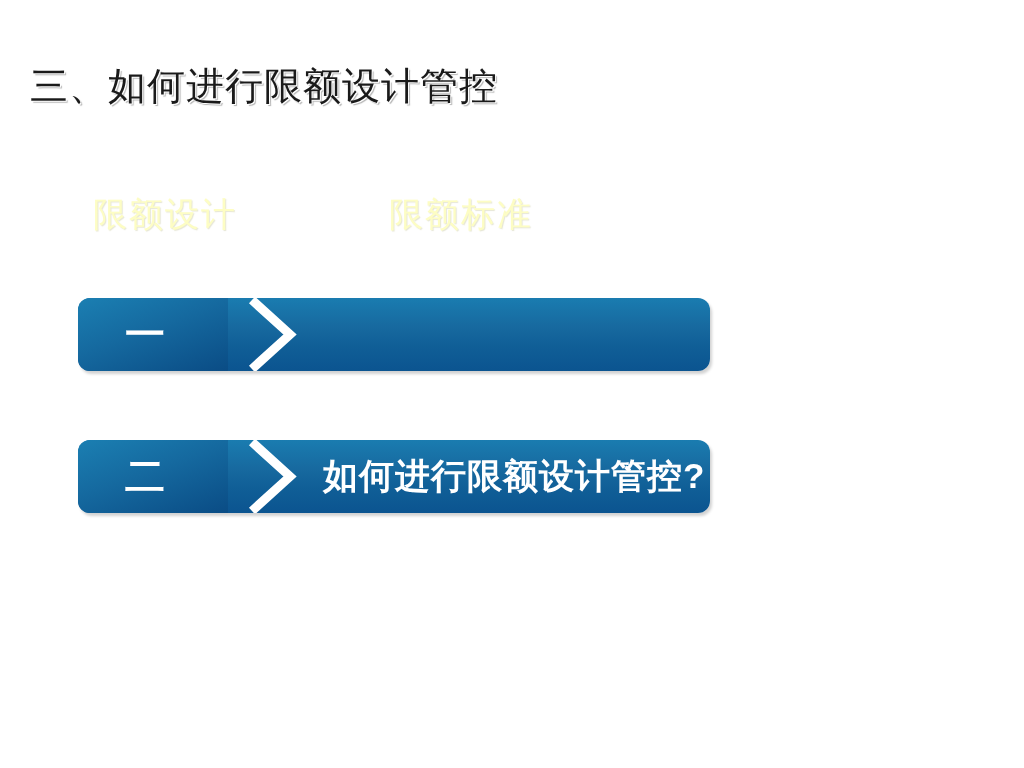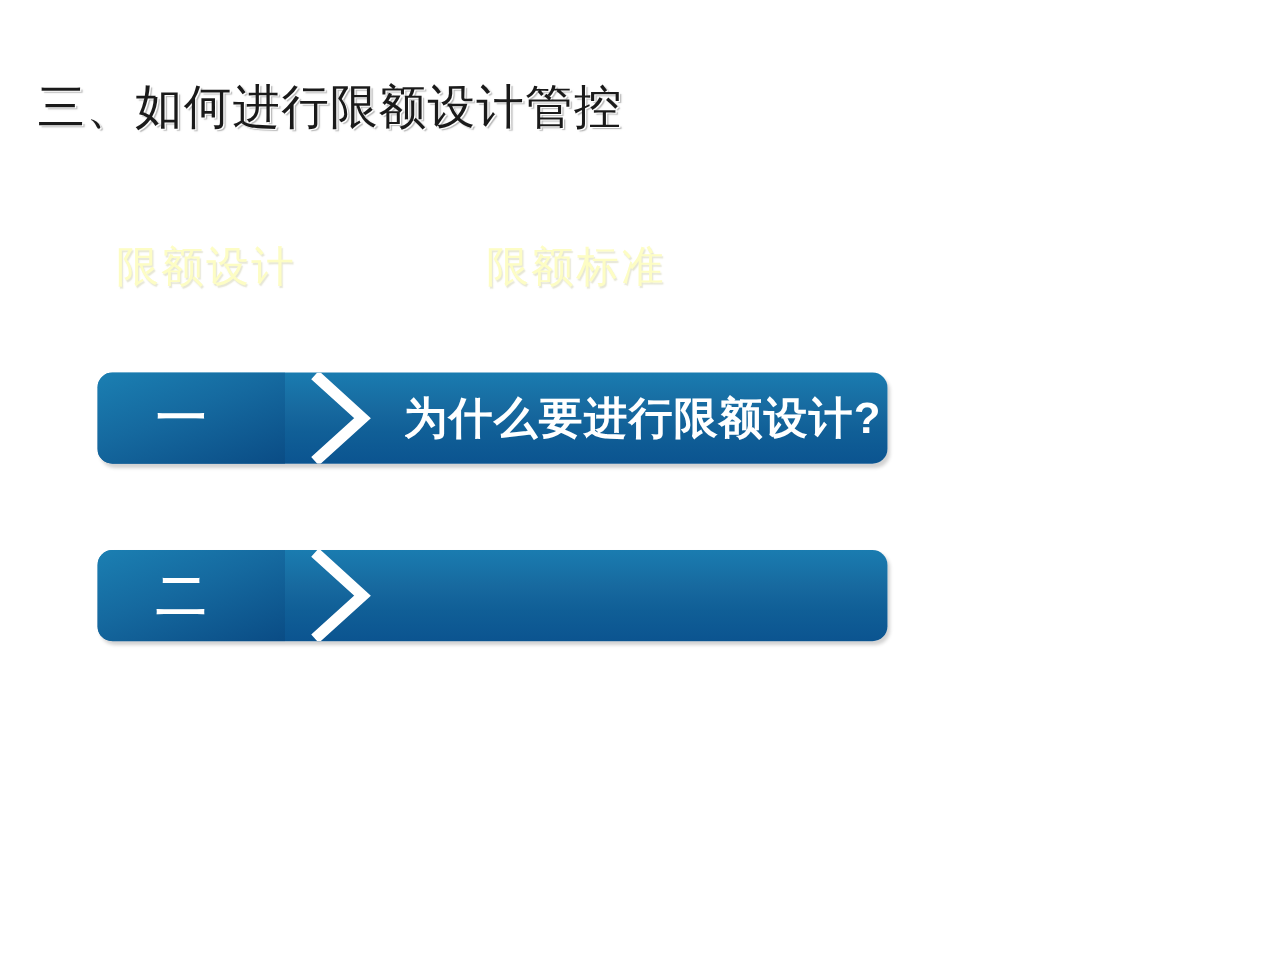--- a/index.html
+++ b/index.html
@@ -130,24 +130,24 @@
 </div>
 
 <div class="banner b1">
   <div class="banner-left"></div>
   <div class="banner-chevron">
     <svg width="86" height="73" viewBox="0 0 86 73">
       <polyline points="34,2 72,36.5 34,71" fill="none" stroke="#ffffff" stroke-width="9" stroke-linecap="butt" stroke-linejoin="miter"></polyline>
     </svg>
   </div>
   <div class="banner-index">一</div>
-  <div class="banner-text">为什么要进行限额设计?</div>
 </div>
 
 <div class="banner b2">
   <div class="banner-left"></div>
   <div class="banner-chevron">
     <svg width="86" height="73" viewBox="0 0 86 73">
       <polyline points="34,2 72,36.5 34,71" fill="none" stroke="#ffffff" stroke-width="9" stroke-linecap="butt" stroke-linejoin="miter"></polyline>
     </svg>
   </div>
   <div class="banner-index">二</div>
+  <div class="banner-text">如何进行限额设计管控?</div>
 </div>
 
 </body></html>

